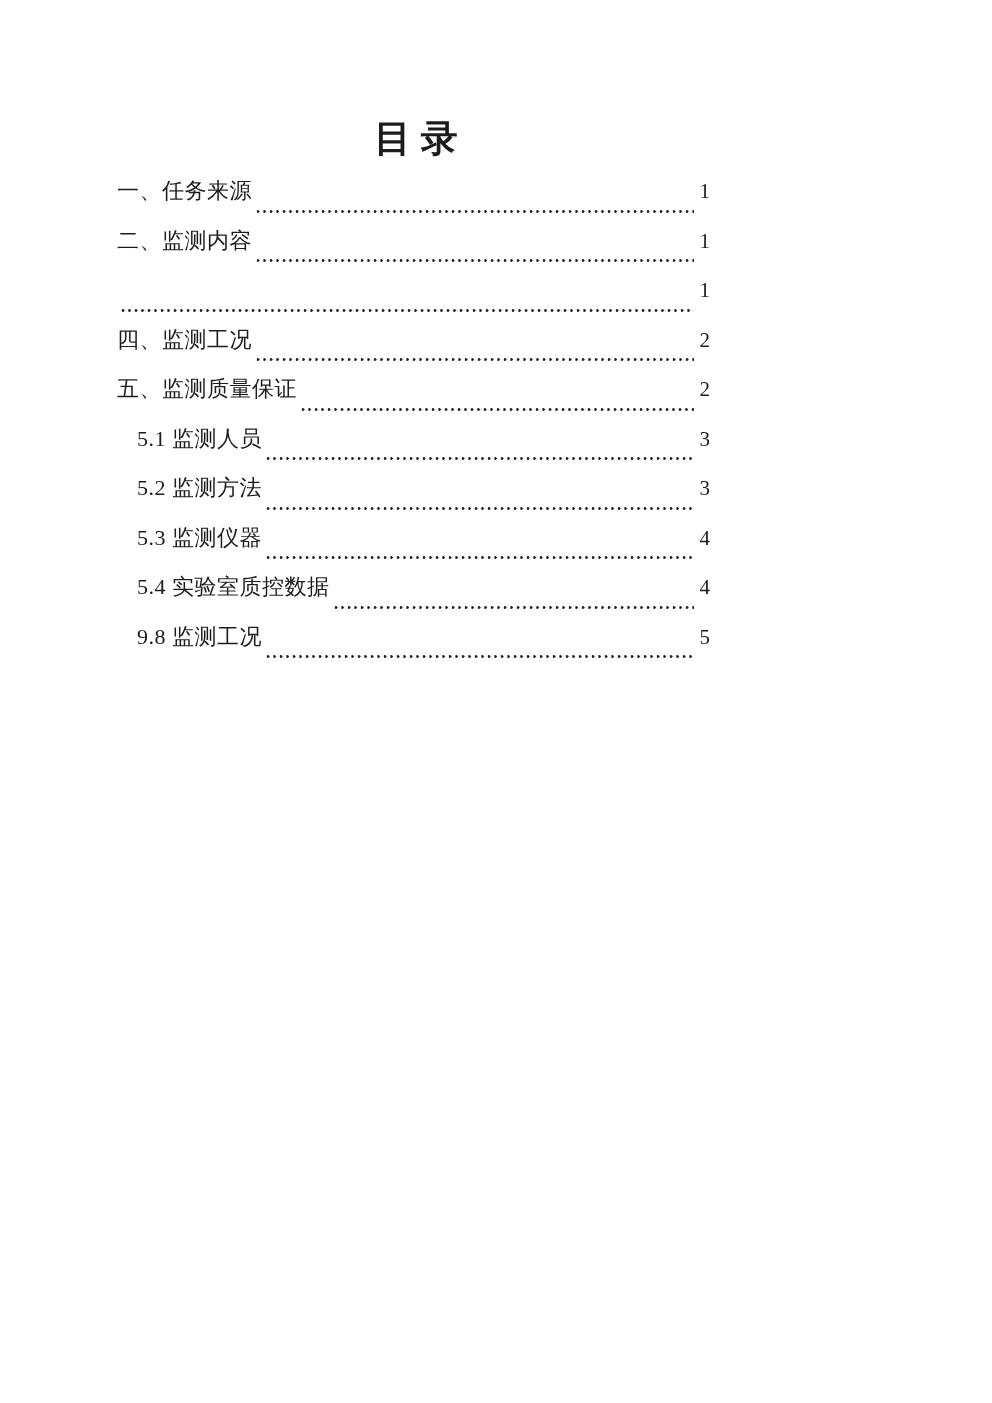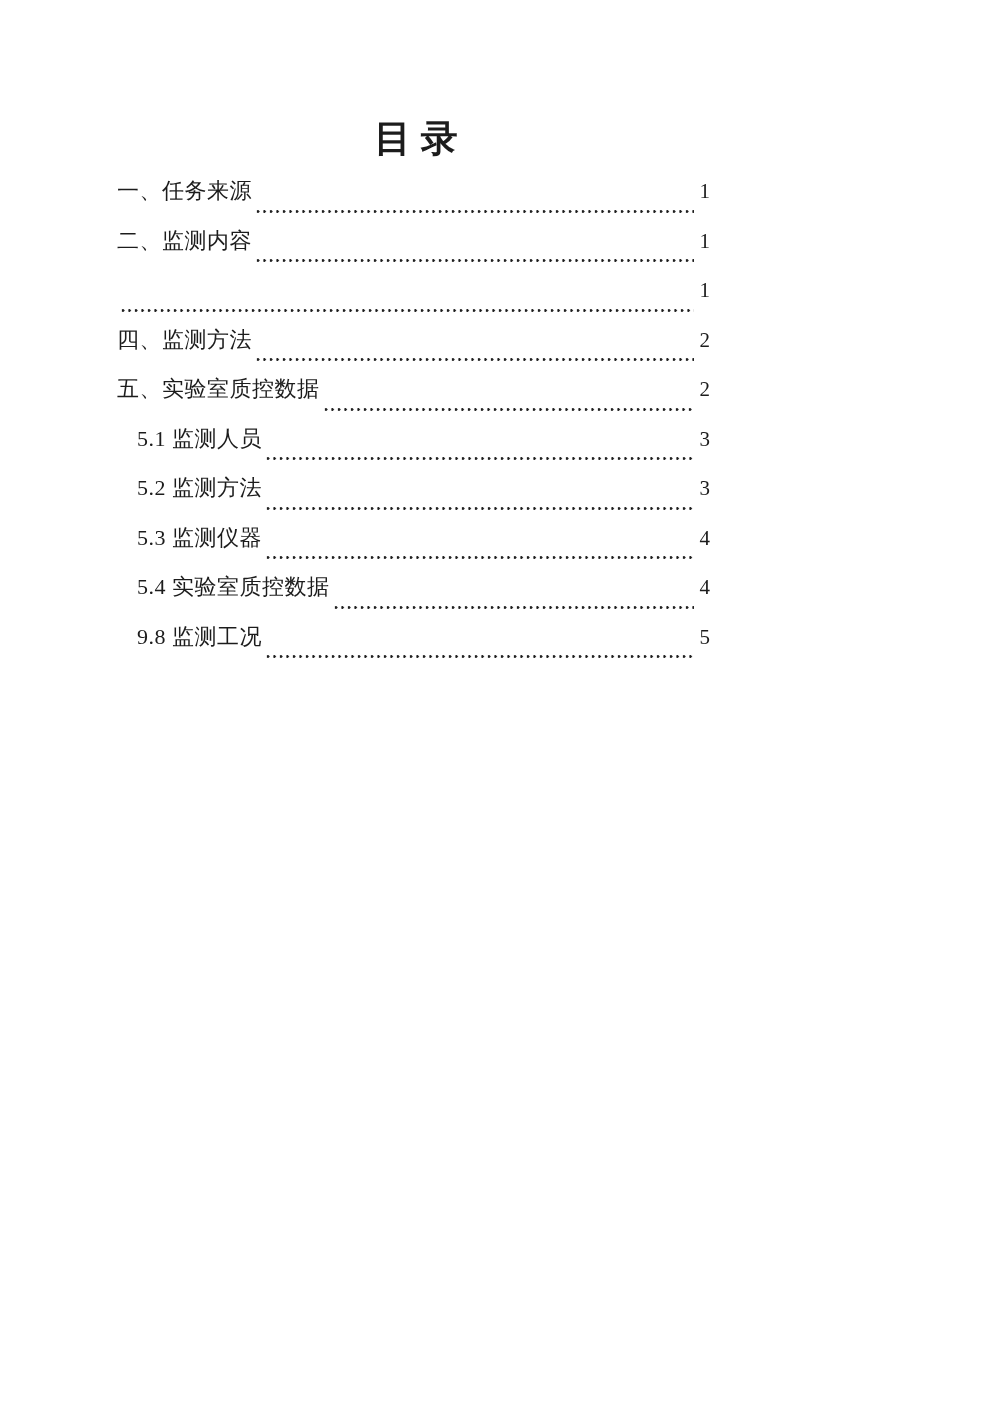--- a/index.html
+++ b/index.html
@@ -82,27 +82,27 @@
     <span class="toc-dots"></span>
     <span class="toc-page">1</span>
   </li>
 
   <li class="toc-row level-1">
     <span class="toc-dots"></span>
     <span class="toc-page">1</span>
   </li>
 
   <li class="toc-row level-1">
-    <span class="toc-label">四、监测方法</span>
+    <span class="toc-label">四、监测工况</span>
     <span class="toc-dots"></span>
     <span class="toc-page">2</span>
   </li>
 
   <li class="toc-row level-1">
-    <span class="toc-label">五、实验室质控数据</span>
+    <span class="toc-label">五、监测质量保证</span>
     <span class="toc-dots"></span>
     <span class="toc-page">2</span>
   </li>
 
   <li class="toc-row level-2">
     <span class="toc-label">5.1 监测人员</span>
     <span class="toc-dots"></span>
     <span class="toc-page">3</span>
   </li>
 

